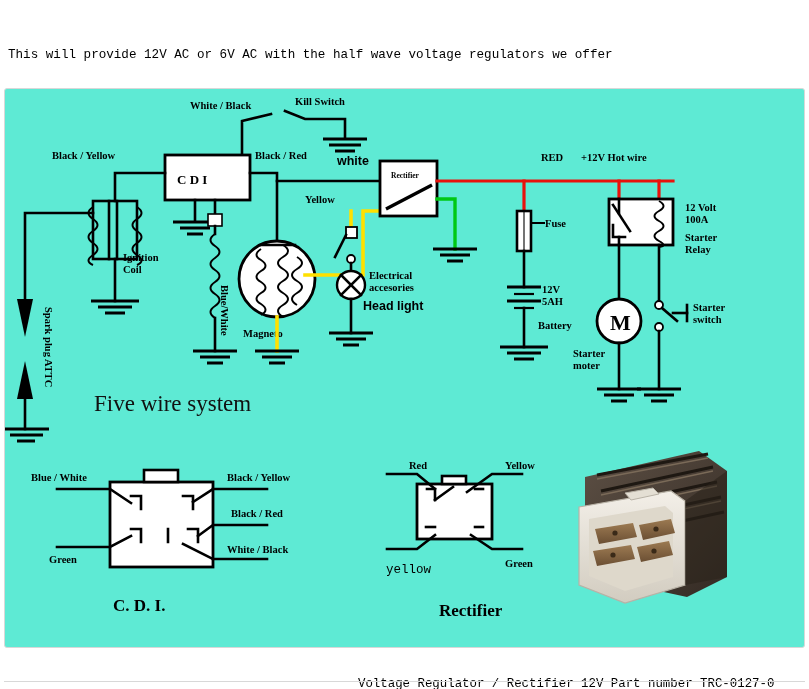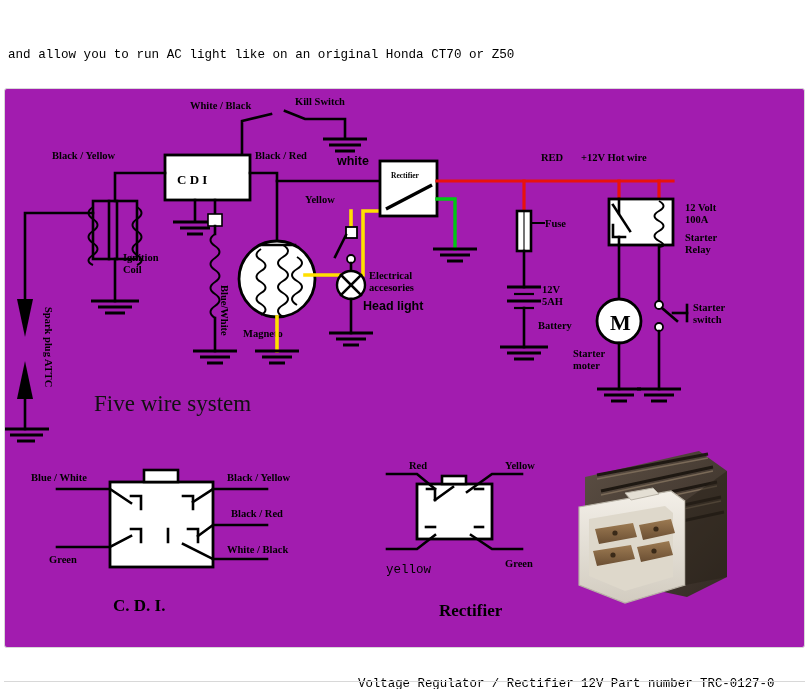--- a/index.html
+++ b/index.html
@@ -11,21 +11,21 @@
   
   #header-text{
     position:absolute;left:8px;top:12px;width:790px;
     font-family:"Liberation Mono","DejaVu Sans Mono",monospace;
     font-size:12.6px;line-height:17.5px;color:#000;white-space:pre;
   }
 
   
   #diagram-panel{
     position:absolute;left:4px;top:88px;width:801px;height:560px;
-    background:#a21caf;border:1px solid #d8d8d8;border-radius:3px;
+    background:#5eead4;border:1px solid #d8d8d8;border-radius:3px;
     box-sizing:border-box;overflow:hidden;
   }
   #svg-diagram{position:absolute;left:0;top:0;}
 
   
   #footer-text{
     position:absolute;left:358px;top:641px;
     font-family:"Liberation Mono","DejaVu Sans Mono",monospace;
     font-size:12.4px;line-height:17.4px;color:#000;white-space:pre;
   }
@@ -36,20 +36,21 @@
 
   
   #regulator-photo{
     position:absolute;left:566px;top:444px;width:170px;height:170px;
   }
 </style>
 </head>
 <body>
 
 <div id="header-text">
+  <div>This will provide 12V AC or 6V AC with the half wave voltage regulators we offer</div>
   <div>and allow you to run AC light like on an original Honda CT70 or Z50</div>
   <div>The 12V or 6V DC is only to trickle charge a battery like on an old original Honda CT70 or Z50</div>
 </div>
 
 <div id="diagram-panel">
 
   <svg id="svg-diagram" width="801" height="560" viewBox="0 0 801 560">
     <defs>
       <style>
         .w{stroke:#000;stroke-width:2.6;fill:none;stroke-linecap:square;}

